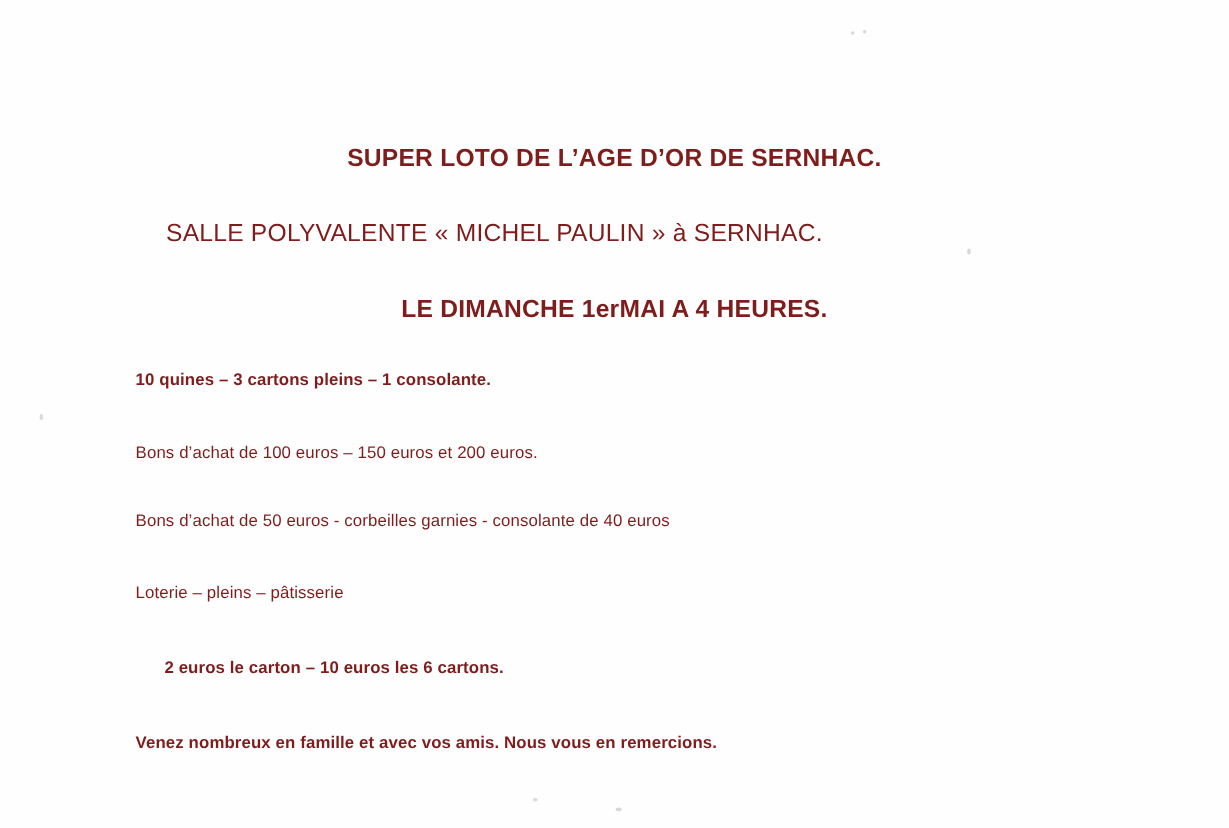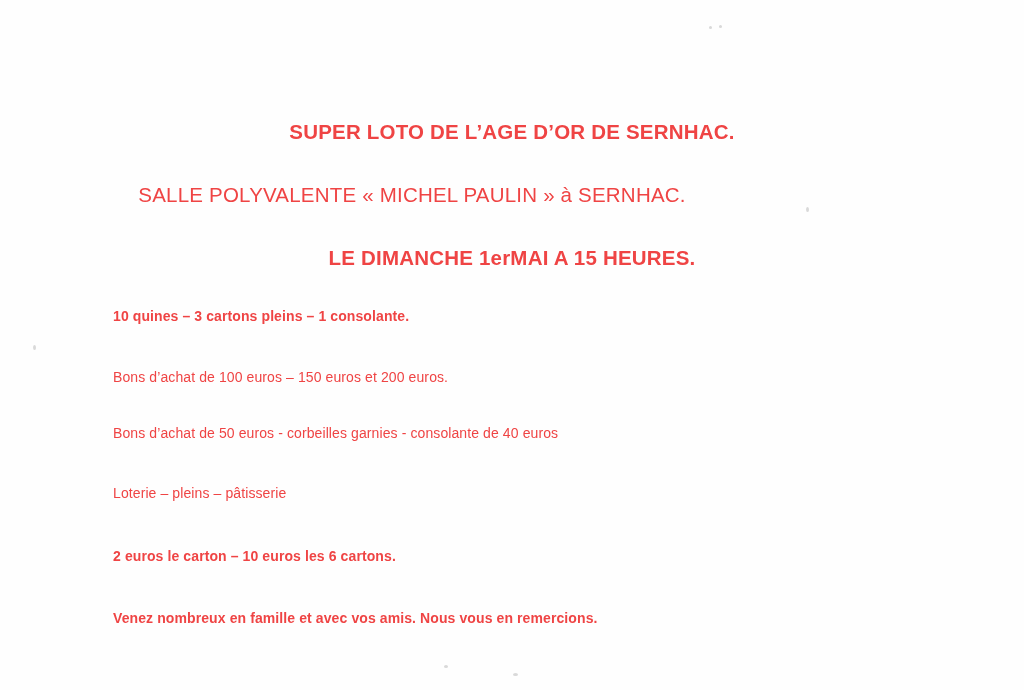--- a/index.html
+++ b/index.html
@@ -27,21 +27,21 @@
     border-radius: 50%;
     opacity: .55;
   }
   .doc {
     position: absolute;
     left: 0;
     top: 0;
     width: 1024px;
   }
   .line {
-    color: #ef4444;
+    color: #7f1d1d;
     white-space: nowrap;
   }
   .centered {
     text-align: center;
   }
   .left {
     text-align: left;
   }
   .bold {
     font-weight: bold;
@@ -74,42 +74,42 @@
   .l-body {
     position: absolute;
     left: 113px;
     font-size: 14px;
     letter-spacing: .1px;
   }
   .b1 { top: 308px; font-weight: bold; }
   .b2 { top: 369px; font-weight: normal; }
   .b3 { top: 425px; font-weight: normal; text-align: center; }
   .b4 { top: 485px; font-weight: normal; }
-  .b5 { top: 548px; font-weight: bold; }
+  .b5 { top: 548px; font-weight: bold; margin-left: 24px; }
   .b6 { top: 610px; font-weight: bold; }
 </style>
 </head>
 <body>
 
 <div class="page">
 
   <div class="speck" style="left:709px; top:26px; width:3px; height:3px;"></div>
   <div class="speck" style="left:719px; top:25px; width:3px; height:3px;"></div>
   <div class="speck" style="left:806px; top:207px; width:3px; height:5px;"></div>
   <div class="speck" style="left:33px; top:345px; width:3px; height:5px;"></div>
   <div class="speck" style="left:444px; top:665px; width:4px; height:3px;"></div>
   <div class="speck" style="left:513px; top:673px; width:5px; height:3px;"></div>
 
   <div class="doc">
 
     <div class="line centered bold l-title">SUPER LOTO DE L’AGE D’OR DE SERNHAC.</div>
 
     <div class="line centered l-venue">SALLE POLYVALENTE « MICHEL PAULIN » à SERNHAC.</div>
 
-    <div class="line centered bold l-date">LE DIMANCHE 1erMAI A 15 HEURES.</div>
+    <div class="line centered bold l-date">LE DIMANCHE 1erMAI A 4 HEURES.</div>
 
     <div class="line left l-body b1">10 quines – 3 cartons pleins – 1 consolante.</div>
 
     <div class="line left l-body b2">Bons d’achat de 100 euros – 150 euros et 200 euros.</div>
 
     <div class="line left l-body b3">Bons d’achat de 50 euros - corbeilles garnies - consolante de 40 euros</div>
 
     <div class="line left l-body b4">Loterie – pleins – pâtisserie</div>
 
     <div class="line left l-body b5">2 euros le carton – 10 euros les 6 cartons.</div>

